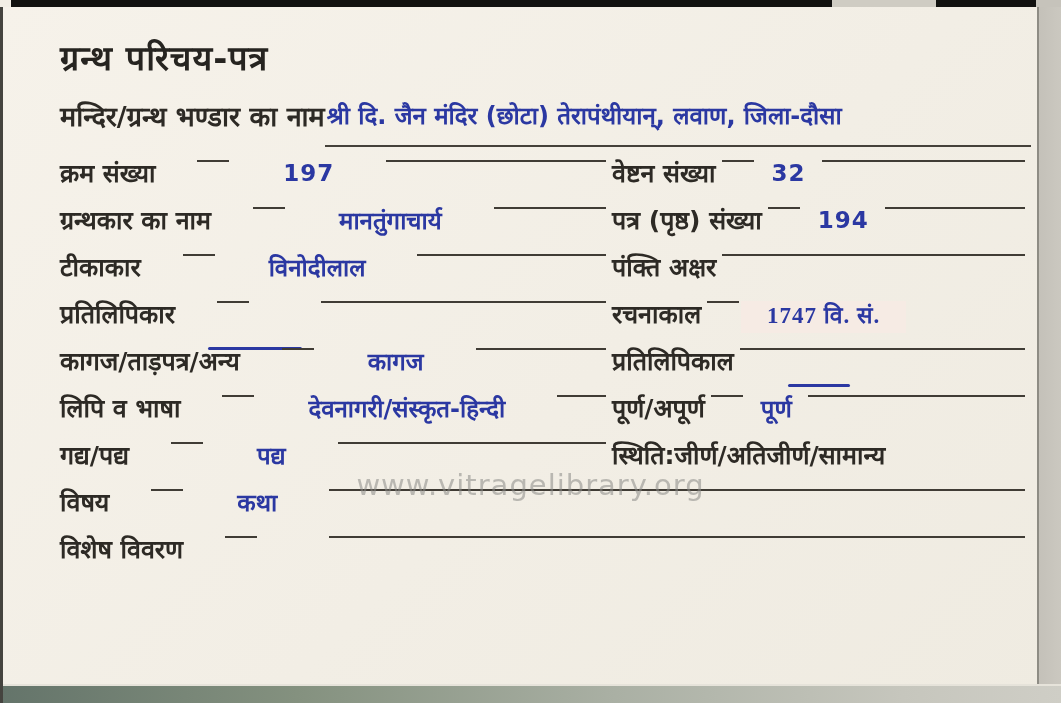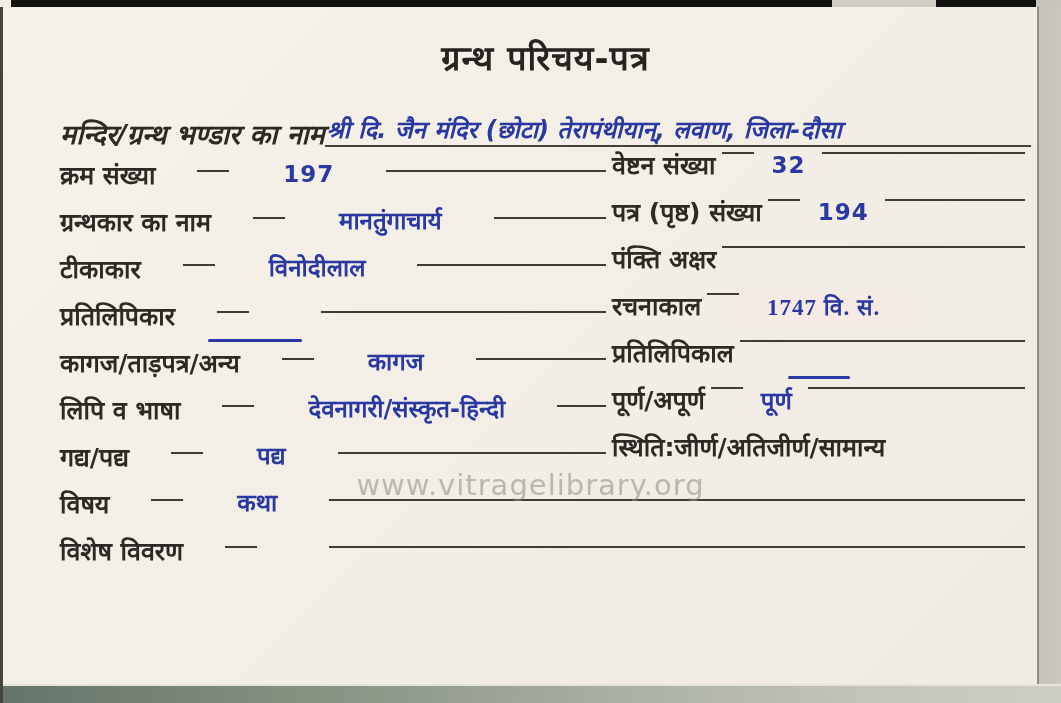--- a/index.html
+++ b/index.html
@@ -14,31 +14,31 @@
       #f2eee5 0 1%, #121210 1% 78.4%, #cfccc3 78.4% 88.2%, #121210 88.2% 97.6%, #c6c3bb 97.6% 100%);}
   .edge-right{position:absolute;top:0;right:0;width:24px;height:100%;z-index:5;
     background:linear-gradient(to right,#8e8c84 0 2px,#c4c1b9 2px,#cbc8c0 100%);}
   .edge-bottom{position:absolute;bottom:0;left:0;width:100%;height:17px;z-index:5;
     border-top:2px solid #e6e3da;
     background:linear-gradient(to right,#64746a,#84917f 28%,#aab0a4 58%,#c6c6bd 85%,#cfcec6 100%);}
   .edge-left{position:absolute;top:0;left:0;width:3px;height:100%;z-index:5;background:#45443f;}
 
   .content{position:relative;z-index:2;padding:34px 30px 0 60px;}
 
-  .title{margin:0 0 22px 0;text-align:center;font-size:34px;font-weight:700;
+  .title{margin:0 0 22px 0;text-align:left;font-size:34px;font-weight:700;
     color:#262420;letter-spacing:1px;}
 
-  .header-field{display:flex;align-items:flex-end;height:48px;margin-bottom:2px;font-style:italic;}
+  .header-field{display:flex;height:48px;margin-bottom:10px;}
   .f-label{font-weight:700;font-size:25px;line-height:1.1;color:#2d2a25;white-space:nowrap;}
   .header-field .f-label{font-size:27px;}
   .hline{flex:1;min-width:0;border-bottom:2px solid #45413a;margin-bottom:3px;white-space:nowrap;}
   .hvalue{color:#2b38a2;font-weight:700;font-size:24px;padding-left:2px;line-height:1.2;}
 
   .grid-row{display:flex;height:47px;}
-  .col-left{width:552px;flex:none;display:flex;align-items:center;position:relative;gap:36px;}
+  .col-left{width:552px;flex:none;display:flex;align-items:flex-start;position:relative;gap:36px;}
   .col-right{flex:1;min-width:0;display:flex;align-items:flex-start;position:relative;}
   .grid-row.full .col-left{width:100%;}
 
   .lead{width:32px;flex:none;border-bottom:2px solid #403c35;margin:0 2px 10px 6px;}
   .tail{flex:1;border-bottom:2px solid #403c35;margin:0 6px 10px 0;}
   .f-value{color:#2b38a2;font-weight:700;font-size:24px;line-height:1.2;
     padding:0 16px;margin-bottom:2px;white-space:nowrap;}
   .num{font-size:23px;letter-spacing:1px;}
 
   .empty .f-value{padding:0;}

